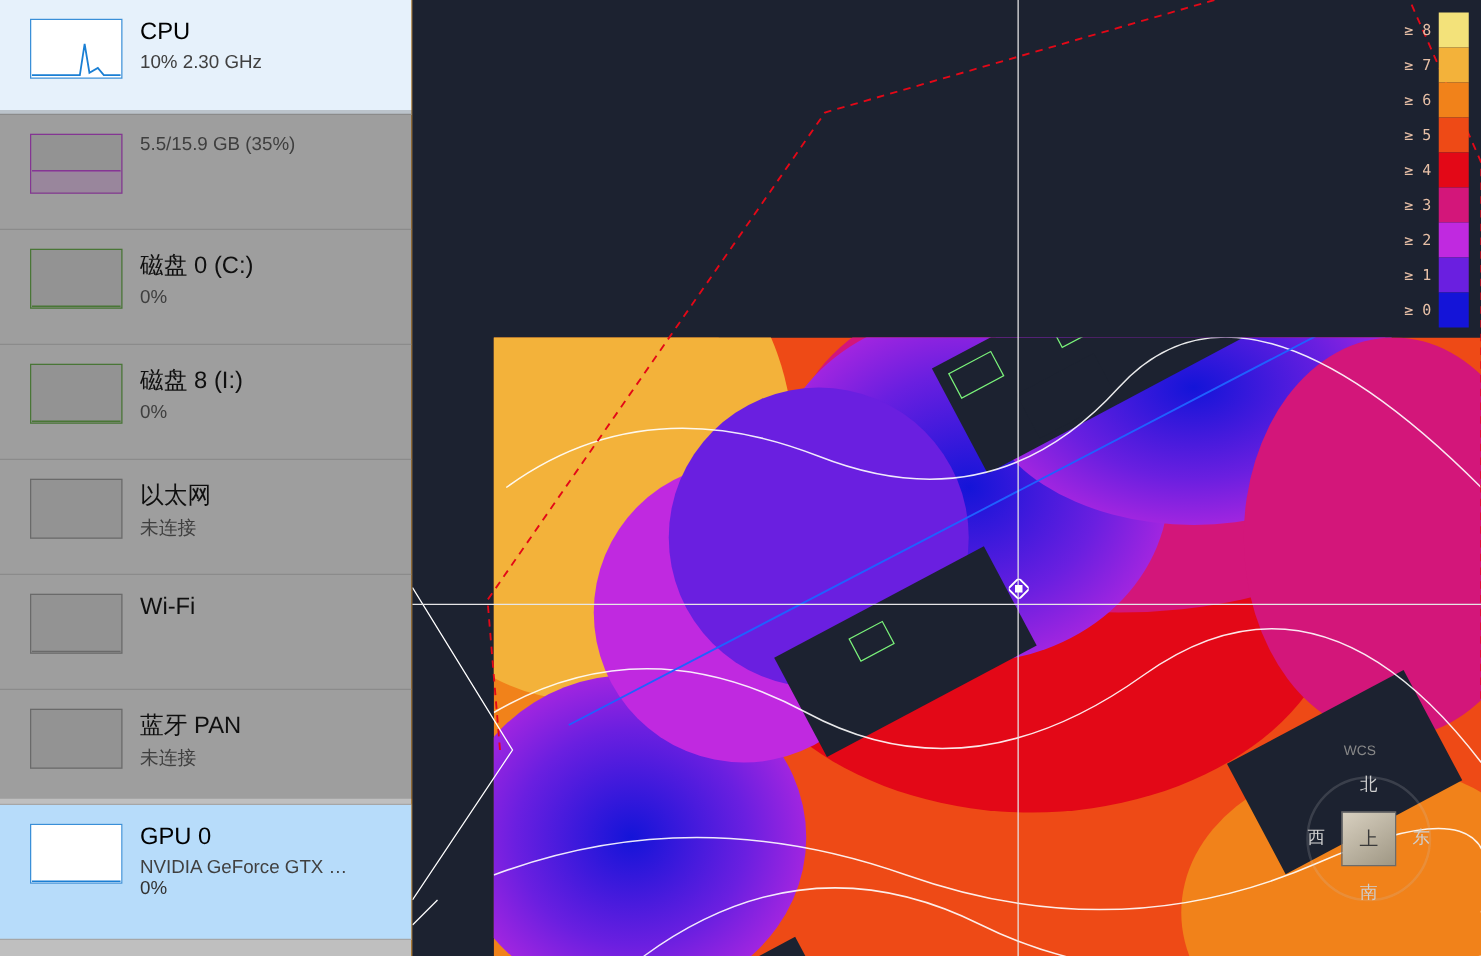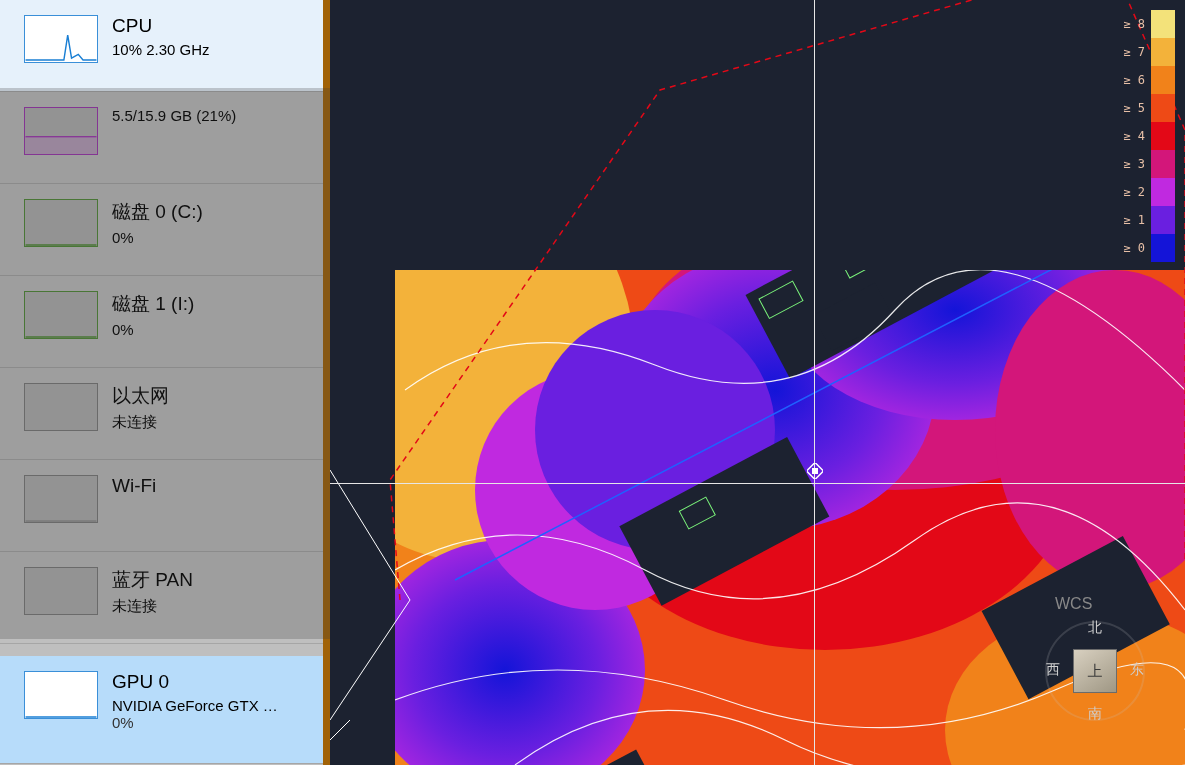--- a/index.html
+++ b/index.html
@@ -10,21 +10,21 @@
     background:#1c2230;
     position:relative;
     overflow:hidden;
   }
 
   
   #perf-sidebar{
     position:absolute; left:0; top:0;
     width:330px; height:765px;
     background:#bfbfbf;
-    border-right:7px solid #a16207;
+    border-right:1px solid #a16207;
     display:flex; flex-direction:column;
     font-size:14px;
     color:#222;
   }
   .perf-item{
     display:flex; align-items:flex-start;
     padding:15px 14px 8px 24px;
     border-bottom:1px solid #a6a6a6;
     cursor:pointer;
     height:92px;
@@ -43,21 +43,21 @@
   .perf-item.selected .thumb,
   .perf-item.selected-active .thumb{
     background:#ffffff;
     border-color:#3a8fd8;
   }
   .perf-text{ flex:1 1 auto; min-width:0; }
   .perf-title{
     font-size:19px; color:#000; margin:0 0 4px 0;
     white-space:nowrap; overflow:hidden; text-overflow:ellipsis;
   }
-  .perf-sub  { font-size:15px; color:#000000; margin:0; white-space:nowrap; overflow:hidden; text-overflow:ellipsis;}
+  .perf-sub  { font-size:15px; color:#404040; margin:0; white-space:nowrap; overflow:hidden; text-overflow:ellipsis;}
   .perf-sub2 { font-size:15px; color:#333; margin:0; white-space:nowrap; overflow:hidden; text-overflow:ellipsis;}
 
   
   .spark{ position:absolute; left:0; right:0; bottom:0; height:100%; }
   .spark svg{ width:100%; height:100%; display:block; }
 
   .thumb.cpu   { border-color:#3a8fd8; }
   .thumb.mem   { border-color:#9d33b0; }
   .thumb.disk0 { border-color:#4e8a34; }
   .thumb.disk1 { border-color:#4e8a34; }
@@ -126,21 +126,21 @@
     border:1px solid #6b6b6b;
     display:flex; align-items:center; justify-content:center;
     color:#3a3a3a; font-size:15px;
     cursor:pointer;
   }
   #viewcube .dir{ position:absolute; width:24px; text-align:center; }
   #viewcube .north{ left:48px; top:24px; }
   #viewcube .south{ left:48px; top:110px; }
   #viewcube .west { left:6px;  top:66px; }
   #viewcube .east { left:90px; top:66px; }
-  #viewcube .wcs  { position:absolute; left:20px; top:0; font-size:16px; color:#888; }
+  #viewcube .wcs  { position:absolute; left:40px; top:0; font-size:11px; color:#888; }
   #viewcube .ring{
     position:absolute; left:10px; top:26px; width:100px; height:100px;
     border:2px solid rgba(200,200,200,0.18);
     border-radius:50%;
     pointer-events:none;
   }
 
   
   .heat{ position:absolute; }
 </style>
@@ -165,21 +165,21 @@
       <div class="perf-item">
         <div class="thumb mem">
           <div class="spark">
             <svg viewBox="0 0 74 48">
               <polyline fill="none" stroke="#9d33b0" stroke-width="1.5" points="0,30 74,30"></polyline>
               <rect x="0" y="30" width="74" height="18" fill="#c982d6" fill-opacity="0.35"></rect>
             </svg>
           </div>
         </div>
         <div class="perf-text">
-          <div class="perf-sub">5.5/15.9 GB (21%)</div>
+          <div class="perf-sub">5.5/15.9 GB (35%)</div>
         </div>
       </div>
       <div class="perf-item">
         <div class="thumb disk0">
           <div class="spark">
             <svg viewBox="0 0 74 48">
               <polyline fill="none" stroke="#4e8a34" stroke-width="1.5" points="0,47 74,47"></polyline>
             </svg>
           </div>
         </div>
@@ -190,21 +190,21 @@
       </div>
       <div class="perf-item">
         <div class="thumb disk1">
           <div class="spark">
             <svg viewBox="0 0 74 48">
               <polyline fill="none" stroke="#4e8a34" stroke-width="1.5" points="0,47 74,47"></polyline>
             </svg>
           </div>
         </div>
         <div class="perf-text">
-          <div class="perf-title">磁盘 1 (I:)</div>
+          <div class="perf-title">磁盘 8 (I:)</div>
           <div class="perf-sub">0%</div>
         </div>
       </div>
       <div class="perf-item">
         <div class="thumb eth">
           <div class="spark">
             <svg viewBox="0 0 74 48"></svg>
           </div>
         </div>
         <div class="perf-text">
@@ -228,21 +228,21 @@
         <div class="thumb bt">
           <div class="spark">
             <svg viewBox="0 0 74 48"></svg>
           </div>
         </div>
         <div class="perf-text">
           <div class="perf-title">蓝牙 PAN</div>
           <div class="perf-sub">未连接</div>
         </div>
       </div>
-      <div class="perf-item selected-active" style="height: 108px; margin-top: 12px;">
+      <div class="perf-item selected-active" style="height: 108px;">
         <div class="thumb gpu">
           <div class="spark">
             <svg viewBox="0 0 74 48">
               <polyline fill="none" stroke="#1a7fd4" stroke-width="1.5" points="0,47 74,47"></polyline>
             </svg>
           </div>
         </div>
         <div class="perf-text">
           <div class="perf-title">GPU 0</div>
           <div class="perf-sub">NVIDIA GeForce GTX …</div>

